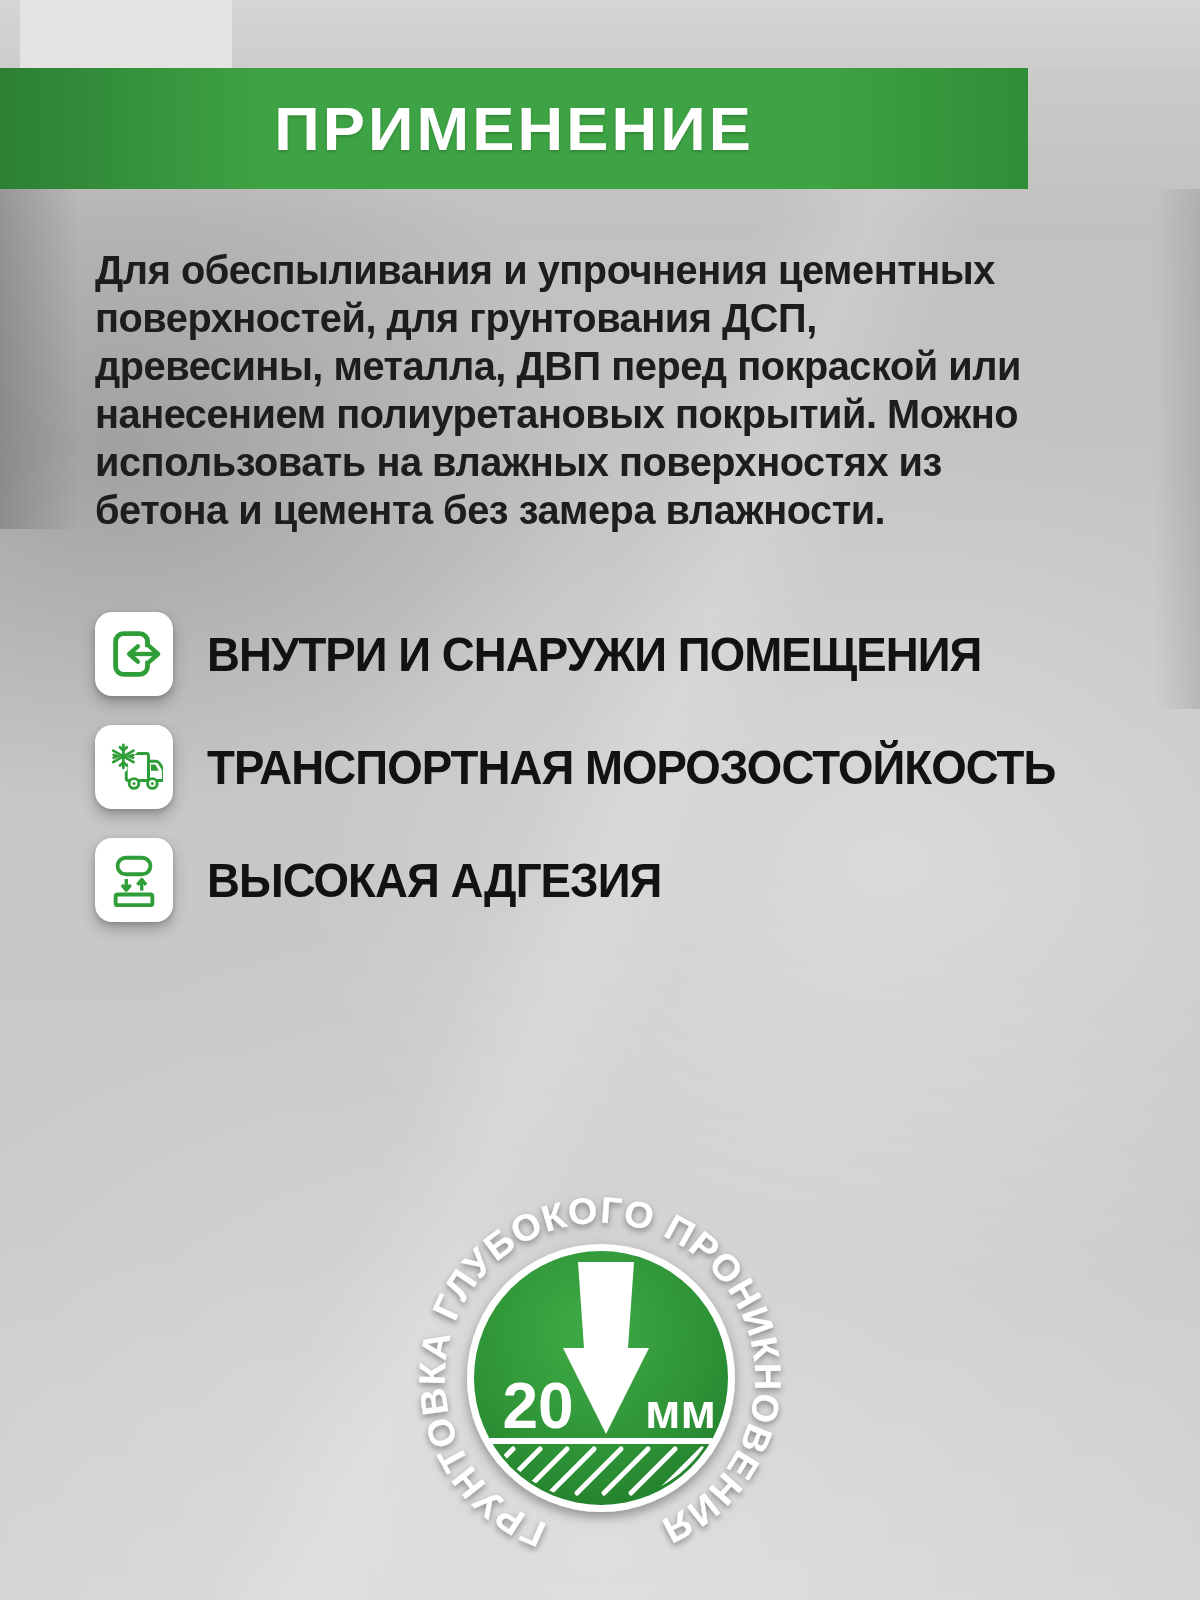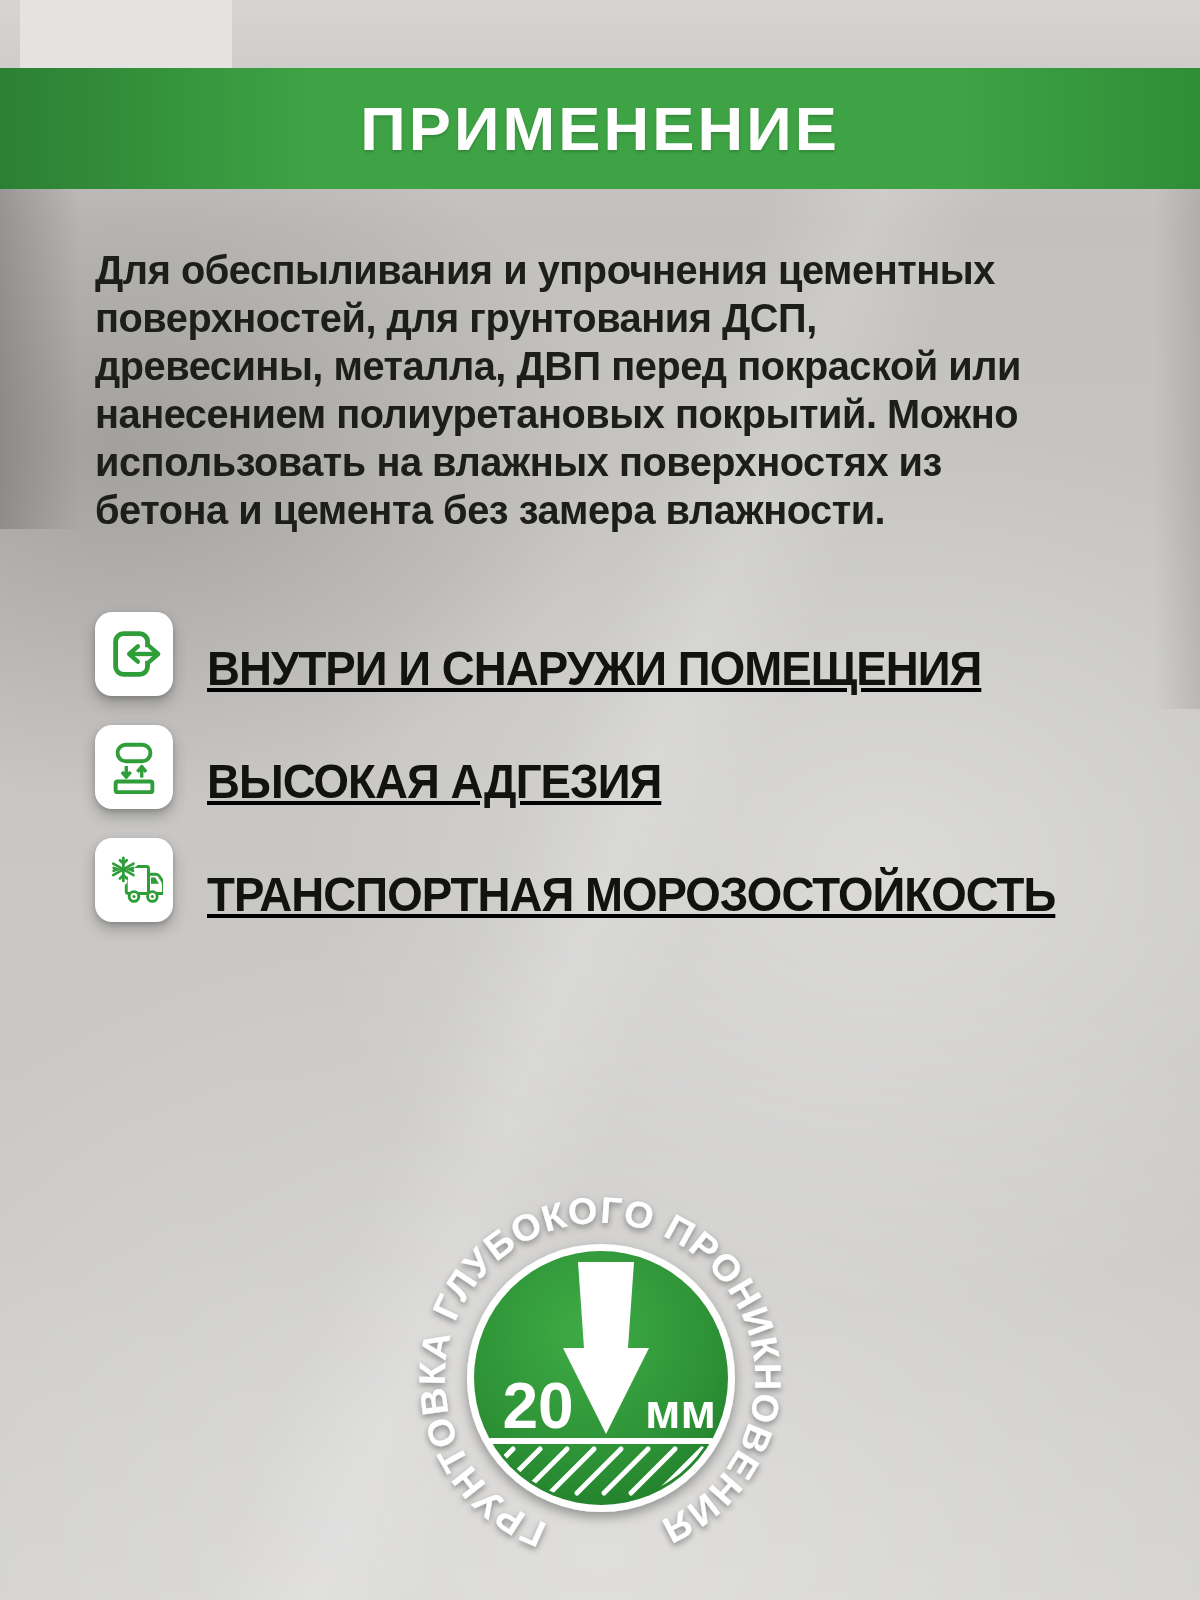--- a/index.html
+++ b/index.html
@@ -21,39 +21,39 @@
   }
   .wall-strip{position:absolute;left:0;top:0;width:1200px;height:68px;background:linear-gradient(180deg,#d6d5d3,#cecdcb);}
   .wall-column{position:absolute;left:20px;top:0;width:212px;height:68px;background:#e4e3e1;}
   .left-shade{position:absolute;left:0;top:189px;width:80px;height:340px;
     background:linear-gradient(90deg,rgba(70,68,66,.30),rgba(70,68,66,0));}
   .right-shade{position:absolute;right:0;top:189px;width:46px;height:520px;
     background:linear-gradient(270deg,rgba(90,88,86,.18),rgba(90,88,86,0));}
 
   
   .banner{
-    position:absolute;left:0;top:68px;width:1200px;height:121px;
+    position:absolute;left:0;top:68px;width:1028px;height:121px;
     background:linear-gradient(90deg,#2c8034 0%,#3ea344 26%,#3ea344 80%,#2f8d37 100%);
     display:flex;align-items:center;justify-content:center;
   }
   .banner .title{
     color:#ffffff;font-size:62px;font-weight:bold;letter-spacing:3px;
     transform:scaleX(1.02);text-shadow:0 2px 3px rgba(0,0,0,.18);
   }
 
   
   .desc{
     position:absolute;left:95px;top:246px;width:1040px;
     font-size:41px;line-height:48px;font-weight:bold;color:#1d1d1b;
     letter-spacing:-.5px;transform:scaleX(.97);transform-origin:left top;
   }
 
   
   .features{position:absolute;left:95px;top:612px;width:1060px;}
-  .feature-row{display:flex;align-items:flex-end;height:84px;margin-bottom:29px;text-decoration:underline;}
+  .feature-row{display:flex;align-items:center;height:84px;margin-bottom:29px;}
   .tile{
     width:78px;height:84px;border-radius:17px;background:#ffffff;
     box-shadow:0 7px 14px rgba(40,40,40,.30), 0 2px 4px rgba(40,40,40,.18);
     display:flex;align-items:center;justify-content:center;flex:0 0 auto;
   }
   .tile svg{display:block;}
   .feature-label{
     margin-left:34px;font-size:48px;font-weight:bold;color:#121210;
     letter-spacing:-1px;transform:scaleX(.95);transform-origin:left center;
     white-space:nowrap;
@@ -97,34 +97,20 @@
           <polyline points="46,22 55,30 46,38" fill="none" stroke="#2f9e38" stroke-width="4.5" stroke-linejoin="round" stroke-linecap="round"></polyline>
         </svg>
       </div>
       <div class="feature-label">ВНУТРИ И СНАРУЖИ ПОМЕЩЕНИЯ</div>
     </div>
 
 
     <div class="feature-row">
       <div class="tile">
         <svg width="58" height="58" viewBox="0 0 60 60">
-          <rect x="13" y="7" width="34" height="17" rx="8.5" fill="none" stroke="#2f9e38" stroke-width="4"></rect>
-          <line x1="22" y1="29" x2="22" y2="39" stroke="#2f9e38" stroke-width="3.5"></line>
-          <polyline points="17.5,35 22,40.5 26.5,35" fill="none" stroke="#2f9e38" stroke-width="3.5" stroke-linejoin="round"></polyline>
-          <line x1="38" y1="41" x2="38" y2="31" stroke="#2f9e38" stroke-width="3.5"></line>
-          <polyline points="33.5,35 38,29.5 42.5,35" fill="none" stroke="#2f9e38" stroke-width="3.5" stroke-linejoin="round"></polyline>
-          <rect x="11" y="45" width="38" height="11" rx="2" fill="none" stroke="#2f9e38" stroke-width="4"></rect>
-        </svg>
-      </div>
-      <div class="feature-label">ВЫСОКАЯ АДГЕЗИЯ</div>
-    </div>
-
-    <div class="feature-row">
-      <div class="tile">
-        <svg width="58" height="58" viewBox="0 0 60 60">
           <rect x="22" y="16" width="23" height="28" rx="2" fill="none" stroke="#2f9e38" stroke-width="3"></rect>
 
           <path d="M45,24 h7.5 c1.6,0 3,.8 3.8,2.2 l3.2,5.2 c.6,1 .9,2.1 .9,3.2 V44 H45 Z" fill="none" stroke="#2f9e38" stroke-width="3" stroke-linejoin="round"></path>
           <path d="M47.5,27.5 h4.5 l3.8,6.5 h-8.3 z" fill="#2f9e38"></path>
 
           <circle cx="30" cy="47" r="5" fill="#ffffff" stroke="#2f9e38" stroke-width="3"></circle>
           <circle cx="30" cy="47" r="1.6" fill="#2f9e38"></circle>
           <circle cx="49" cy="47" r="5" fill="#ffffff" stroke="#2f9e38" stroke-width="3"></circle>
           <circle cx="49" cy="47" r="1.6" fill="#2f9e38"></circle>
 
@@ -135,20 +121,34 @@
           </g>
           <g stroke="#2f9e38" stroke-width="2.8" stroke-linecap="round" fill="none">
             <line x1="19" y1="7" x2="19" y2="31"></line>
             <line x1="8.5" y1="13" x2="29.5" y2="25"></line>
             <line x1="8.5" y1="25" x2="29.5" y2="13"></line>
             <path d="M15.5,9.5 L19,13 L22.5,9.5 M15.5,28.5 L19,25 L22.5,28.5 M9,17.5 L13,19 L9,20.5 M29,17.5 L25,19 L29,20.5"></path>
           </g>
         </svg>
       </div>
       <div class="feature-label">ТРАНСПОРТНАЯ МОРОЗОСТОЙКОСТЬ</div>
+    </div>
+
+    <div class="feature-row">
+      <div class="tile">
+        <svg width="58" height="58" viewBox="0 0 60 60">
+          <rect x="13" y="7" width="34" height="17" rx="8.5" fill="none" stroke="#2f9e38" stroke-width="4"></rect>
+          <line x1="22" y1="29" x2="22" y2="39" stroke="#2f9e38" stroke-width="3.5"></line>
+          <polyline points="17.5,35 22,40.5 26.5,35" fill="none" stroke="#2f9e38" stroke-width="3.5" stroke-linejoin="round"></polyline>
+          <line x1="38" y1="41" x2="38" y2="31" stroke="#2f9e38" stroke-width="3.5"></line>
+          <polyline points="33.5,35 38,29.5 42.5,35" fill="none" stroke="#2f9e38" stroke-width="3.5" stroke-linejoin="round"></polyline>
+          <rect x="11" y="45" width="38" height="11" rx="2" fill="none" stroke="#2f9e38" stroke-width="4"></rect>
+        </svg>
+      </div>
+      <div class="feature-label">ВЫСОКАЯ АДГЕЗИЯ</div>
     </div>
 
 
   </div>
 
   <svg class="badge-svg" width="440" height="442" viewBox="0 0 440 442">
     <defs>
       <radialGradient id="badgeGreen" cx="45%" cy="32%" r="80%">
         <stop offset="0%" stop-color="#3fab45"></stop>
         <stop offset="62%" stop-color="#2d9236"></stop>

